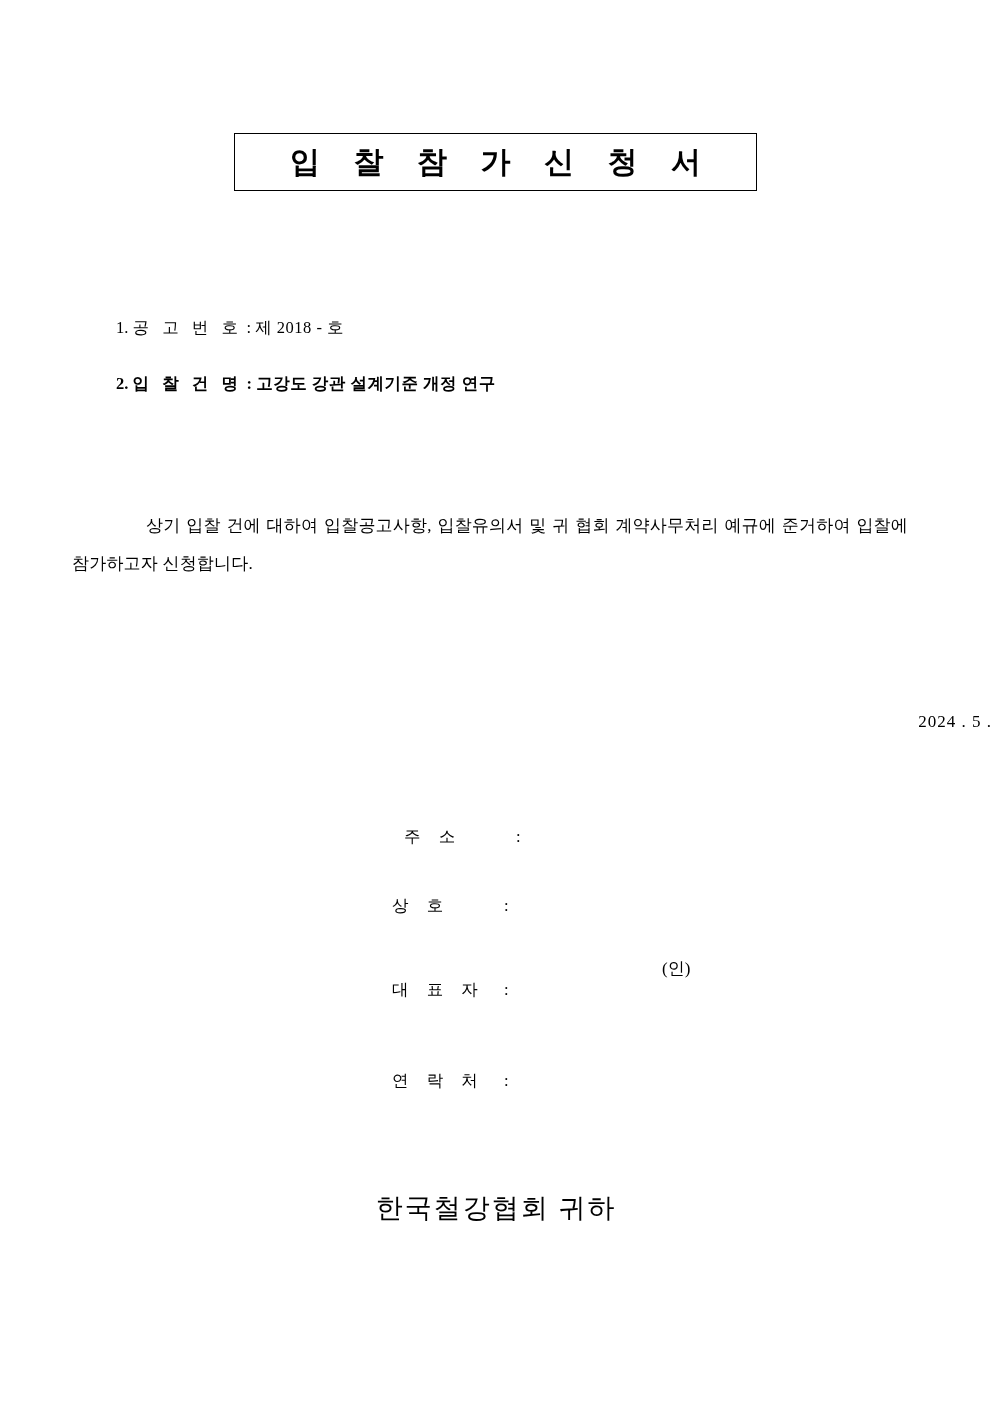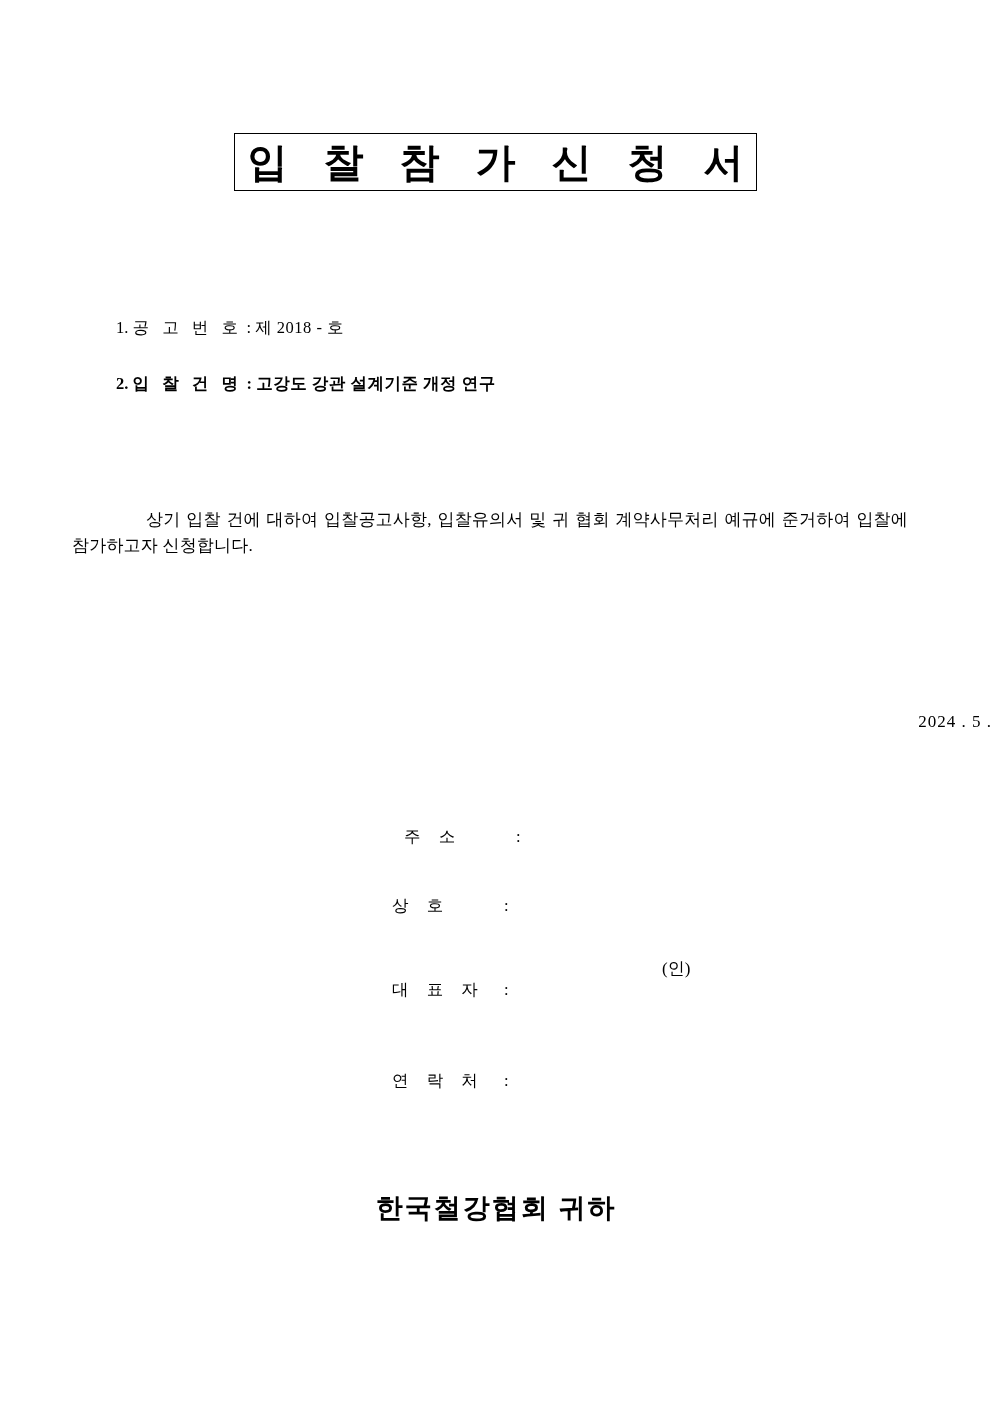--- a/index.html
+++ b/index.html
@@ -31,21 +31,21 @@
     width: 523px;
     height: 58px;
     border: 1px solid #000000;
     background: #ffffff;
     display: flex;
     align-items: center;
     justify-content: center;
     box-sizing: border-box;
   }
   .title-text {
-    font-size: 40px;
+    font-size: 30px;
     font-weight: bold;
     letter-spacing: 13px;
     text-indent: 13px;
     white-space: nowrap;
     font-family: "Liberation Serif", "DejaVu Serif", serif;
   }
 
   
   .line-item {
     position: absolute;
@@ -66,21 +66,21 @@
   #item-notice { left: 116px; top: 317px; }
   #item-subject { left: 116px; top: 373px; font-weight: bold; }
 
   
   .body-para {
     position: absolute;
     left: 72px;
     top: 507px;
     width: 836px;
     font-size: 17px;
-    line-height: 26px;
+    line-height: 38px;
     text-align: justify;
     text-justify: inter-word;
     letter-spacing: 0.2px;
   }
   .body-para .indent {
     display: inline-block;
     width: 74px;
   }
 
   
@@ -122,21 +122,21 @@
   }
 
   
   .recipient {
     position: absolute;
     left: 0;
     top: 1190px;
     width: 992px;
     text-align: center;
     font-size: 27px;
-    font-weight: bold;
+    font-weight: normal;
     letter-spacing: 2px;
   }
 </style>
 </head>
 <body>
 
 <div class="page">
 
   <div class="title-box">
     <span class="title-text">입 찰 참 가 신 청 서</span>

